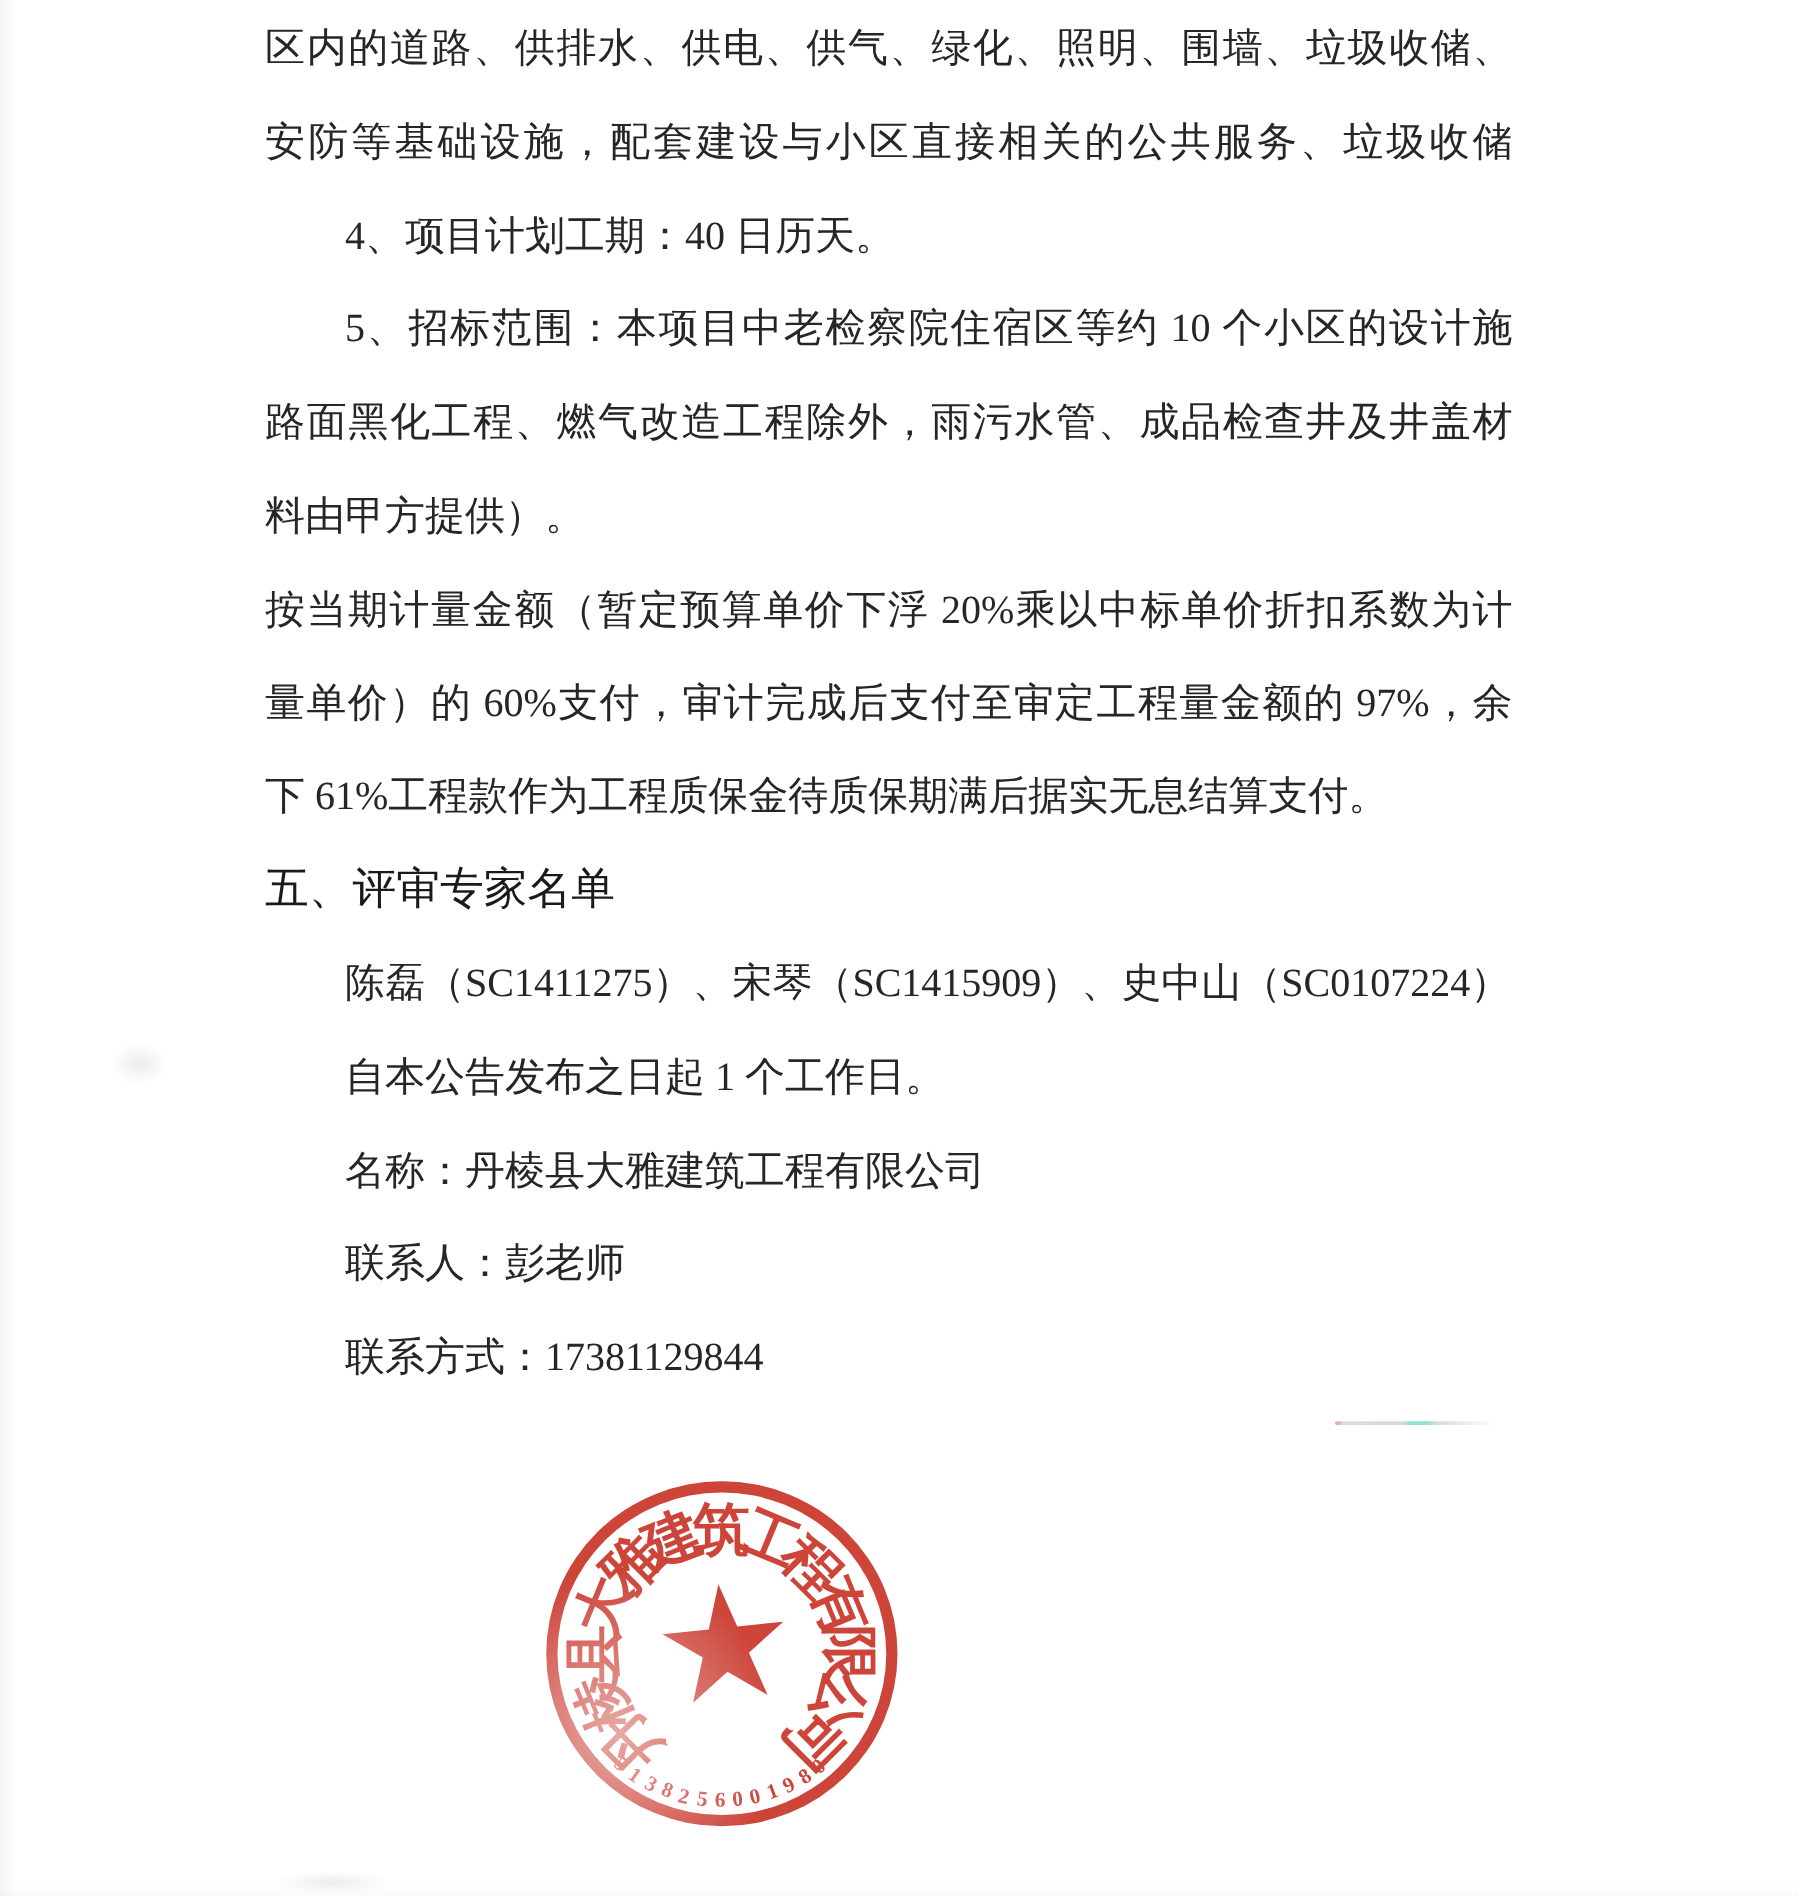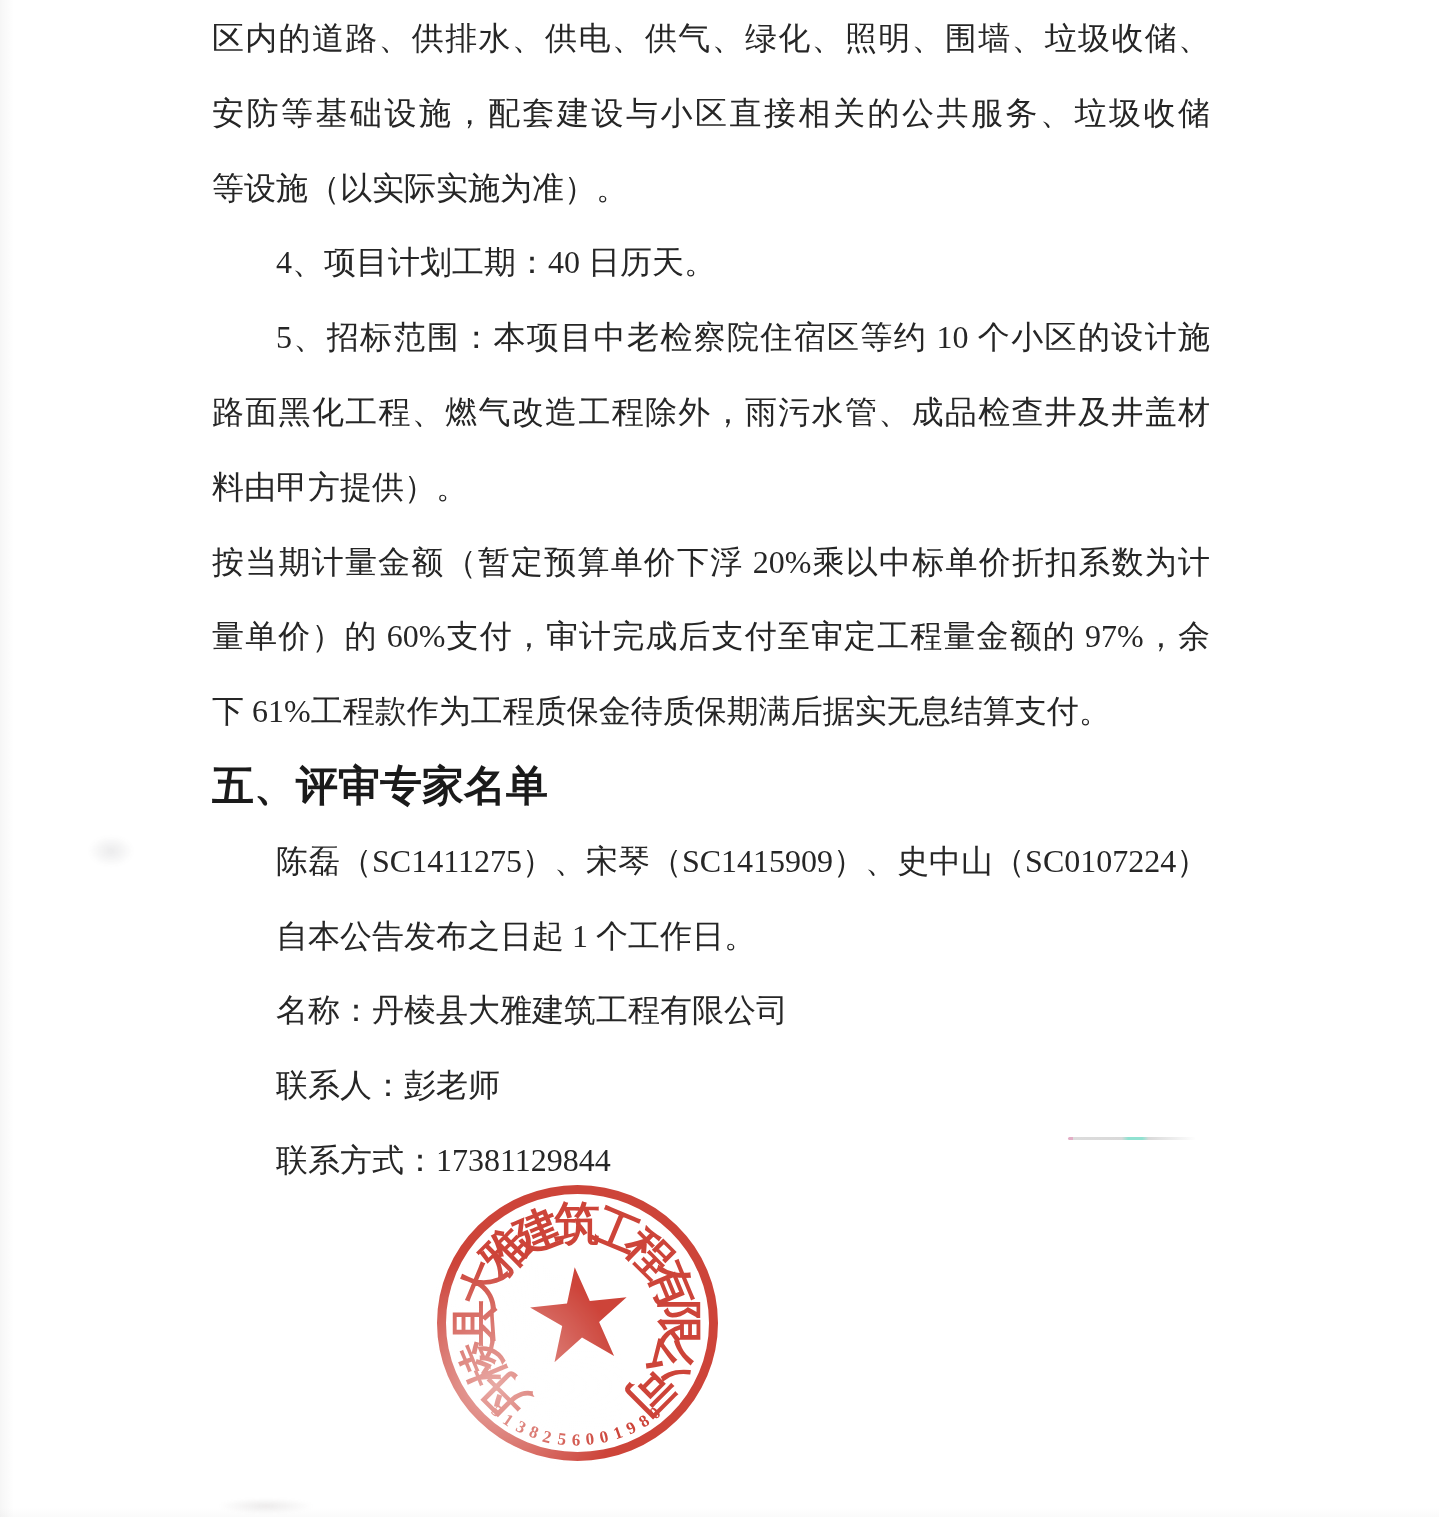--- a/index.html
+++ b/index.html
@@ -28,22 +28,22 @@
     font-family:"Liberation Serif","DejaVu Serif",serif;
   }
   .line.just{
     white-space:normal;
     text-align:justify;
     text-align-last:justify;
   }
   .line.indent{ padding-left:64px; }
   .line.heading{
     font-family:"Liberation Sans","DejaVu Sans",sans-serif;
-    font-weight:700;
-    font-size:42px;
+    font-weight:400;
+    font-size:35px;
     color:#1a1a1a;
   }
   
   .seal{
     position:absolute;
     left:437px;top:1185px;
     width:281px;height:276px;
     mix-blend-mode:multiply;
     opacity:0.93;
     filter:blur(0.4px);
@@ -102,21 +102,20 @@
   }
 </style>
 </head>
 <body>
 
 <div class="page">
 
   <div class="content" id="lines-container">
       <div class="line just">区内的道路、供排水、供电、供气、绿化、照明、围墙、垃圾收储、</div>
       <div class="line just">安防等基础设施，配套建设与小区直接相关的公共服务、垃圾收储</div>
-      <div class="line">等设施（以实际实施为准）。</div>
       <div class="line indent">4、项目计划工期：40 日历天。</div>
       <div class="line indent just">5、招标范围：本项目中老检察院住宿区等约 10 个小区的设计施</div>
       <div class="line just">路面黑化工程、燃气改造工程除外，雨污水管、成品检查井及井盖材</div>
       <div class="line">料由甲方提供）。</div>
       <div class="line just">按当期计量金额（暂定预算单价下浮 20%乘以中标单价折扣系数为计</div>
       <div class="line just">量单价）的 60%支付，审计完成后支付至审定工程量金额的 97%，余</div>
       <div class="line">下 61%工程款作为工程质保金待质保期满后据实无息结算支付。</div>
       <div class="line heading">五、评审专家名单</div>
       <div class="line indent">陈磊（SC1411275）、宋琴（SC1415909）、史中山（SC0107224）</div>
       <div class="line indent">自本公告发布之日起 1 个工作日。</div>

